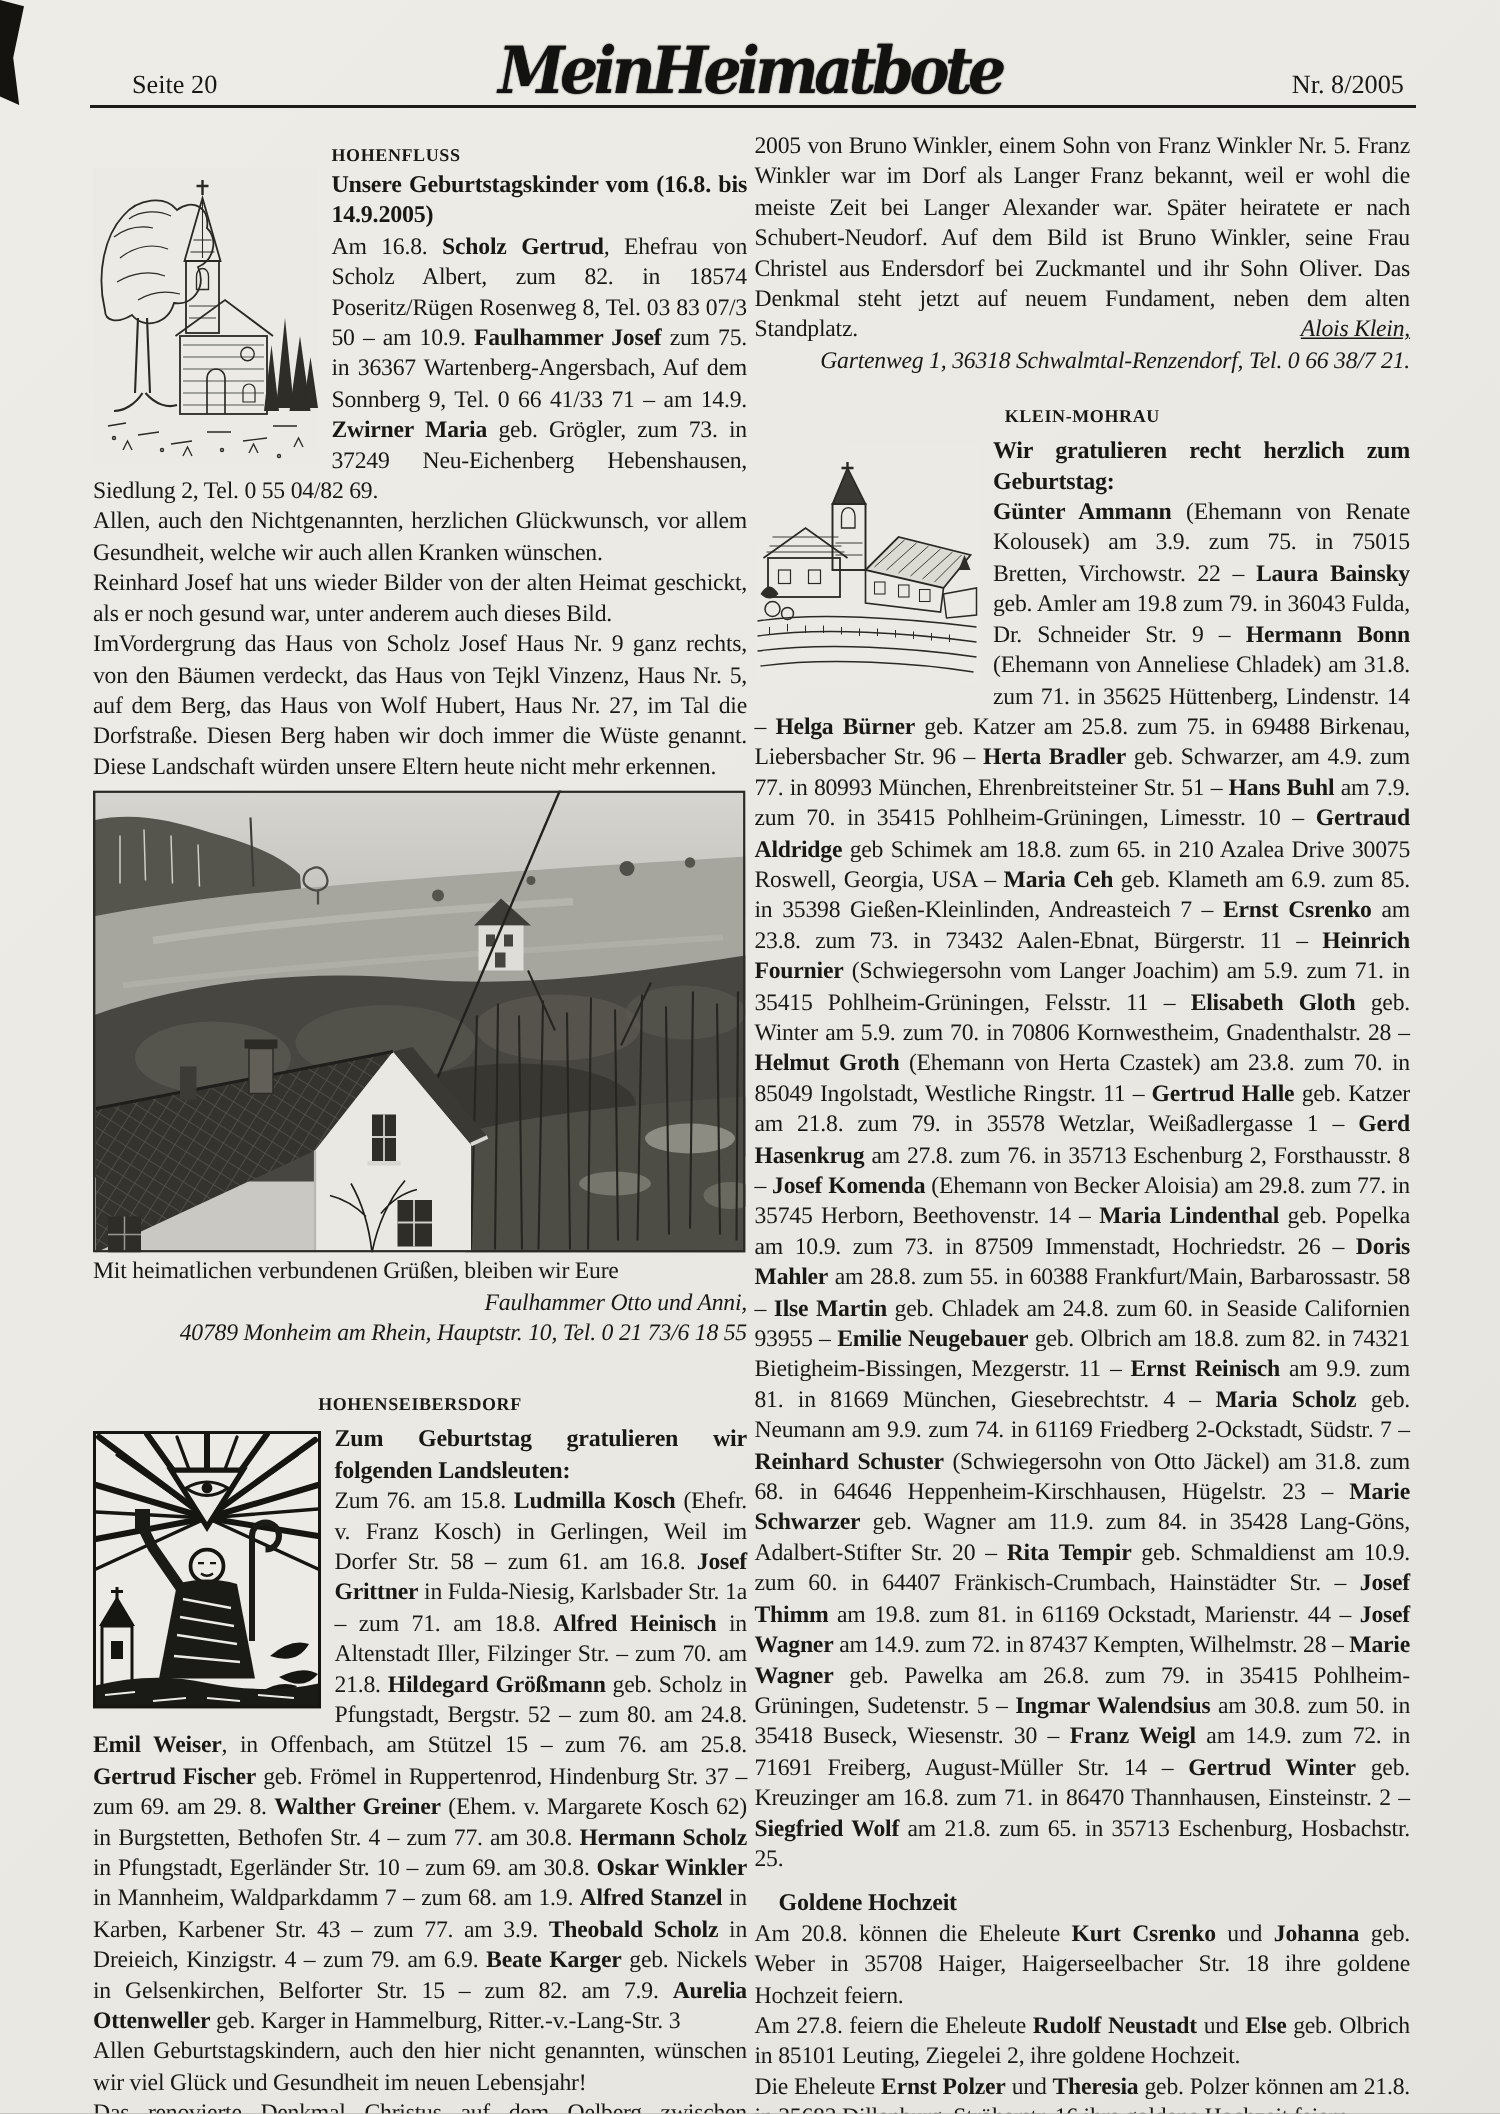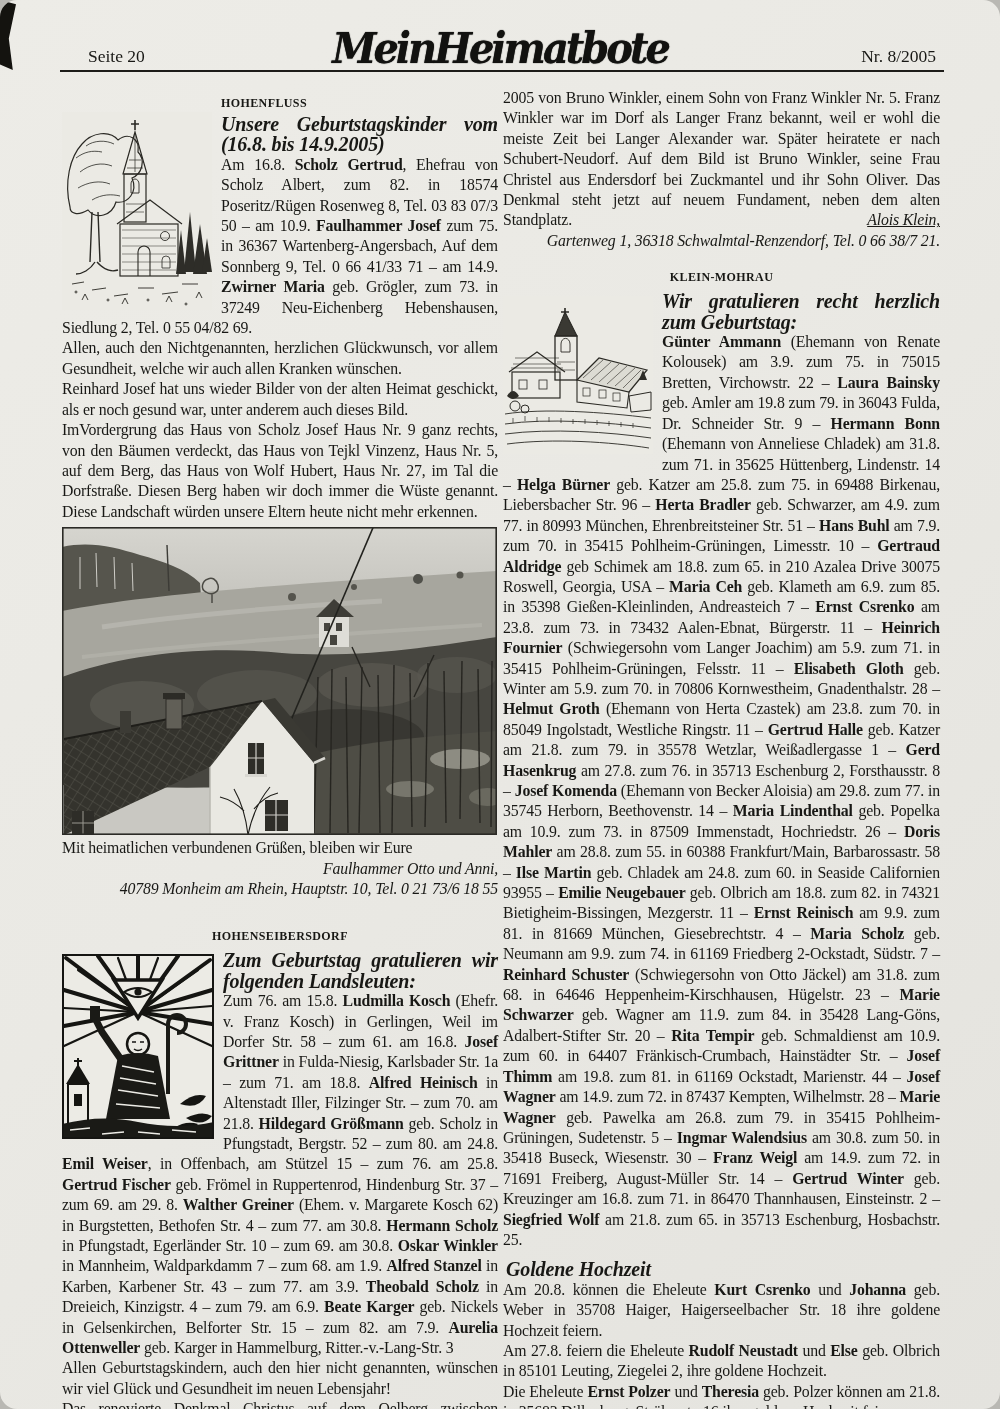--- a/index.html
+++ b/index.html
@@ -1,51 +1,51 @@
 <!DOCTYPE html>
 <html lang="de"><head>
 <meta charset="utf-8">
 <style>
   html,body{margin:0;padding:0;}
   body{font-family:"Liberation Serif", serif; background:#b9b8b3;}
   #page{position:relative;width:1000px;height:1409px;margin:0 auto;overflow:hidden;
         background:linear-gradient(135deg,#edecE7 0%, #eae9e4 45%, #e4e3de 100%);
-        color:#181815;border-radius:17px;}
+        color:#181815;}
   
   .corner-blob{position:absolute;left:0;top:0;width:16px;height:70px;background:#14130f;
                clip-path:polygon(0 0,100% 6%,55% 55%,80% 100%,0 92%);}
   
   .hdr-label{position:absolute;top:46px;font-size:17.5px;}
   .hdr-left{left:88px;}
   .hdr-right{right:64px;}
   .masthead{position:absolute;left:0;right:0;top:24px;text-align:center;
             font-family:"DejaVu Serif", serif;font-weight:bold;font-style:italic;
             font-size:40px;letter-spacing:-3px;transform:scaleY(1.08);color:#121210;
             text-shadow:0 0 1px #121210;}
   .hdr-rule{position:absolute;top:70px;left:60px;right:56px;height:2px;background:#1d1c19;}
   
   .col{position:absolute;font-size:15.8px;line-height:20.4px;text-align:justify;
        letter-spacing:-0.15px;}
   #col-left{left:62px;top:92px;width:436px;}
   #col-right{left:503px;top:88px;width:437px;}
   p{margin:0;}
   h2{font-size:12px;line-height:22px;margin:0;letter-spacing:0.4px;font-weight:bold;}
-  h3{font-size:20px;line-height:20.4px;margin:0;font-weight:bold;text-align:justify;font-style:italic;}
+  h3{font-size:16px;line-height:20.4px;margin:0;font-weight:bold;text-align:justify;}
   .b{font-weight:bold;margin-top:24px;}
   .i{font-style:italic;text-decoration:underline;}
   .fr{float:right;}
   .float-img{float:left;margin:0 9px 4px 0;}
   .float-img.church{margin-top:20px;}
   .float-img.wood{margin-top:4px;}
   .float-img.village{margin-top:5px;}
   .photo{margin:5px 0 3px;line-height:0;}
   .sig-line{font-style:italic;text-align:right;line-height:20.4px;}
   .h2-seiber{ text-align:center;margin:26px 0 3px;}
   .h2-km{text-align:center;margin:15px 0 3px;}
-  .golden-h{margin:9px 3px 0;}
+  .golden-h{margin:9px 16px 0;}
   svg{display:block;}
 </style>
 </head>
 <body>
 
 <div id="page">
 
   <div class="corner-blob"></div>
 
   <div class="hdr-label hdr-left">Seite 20</div>

